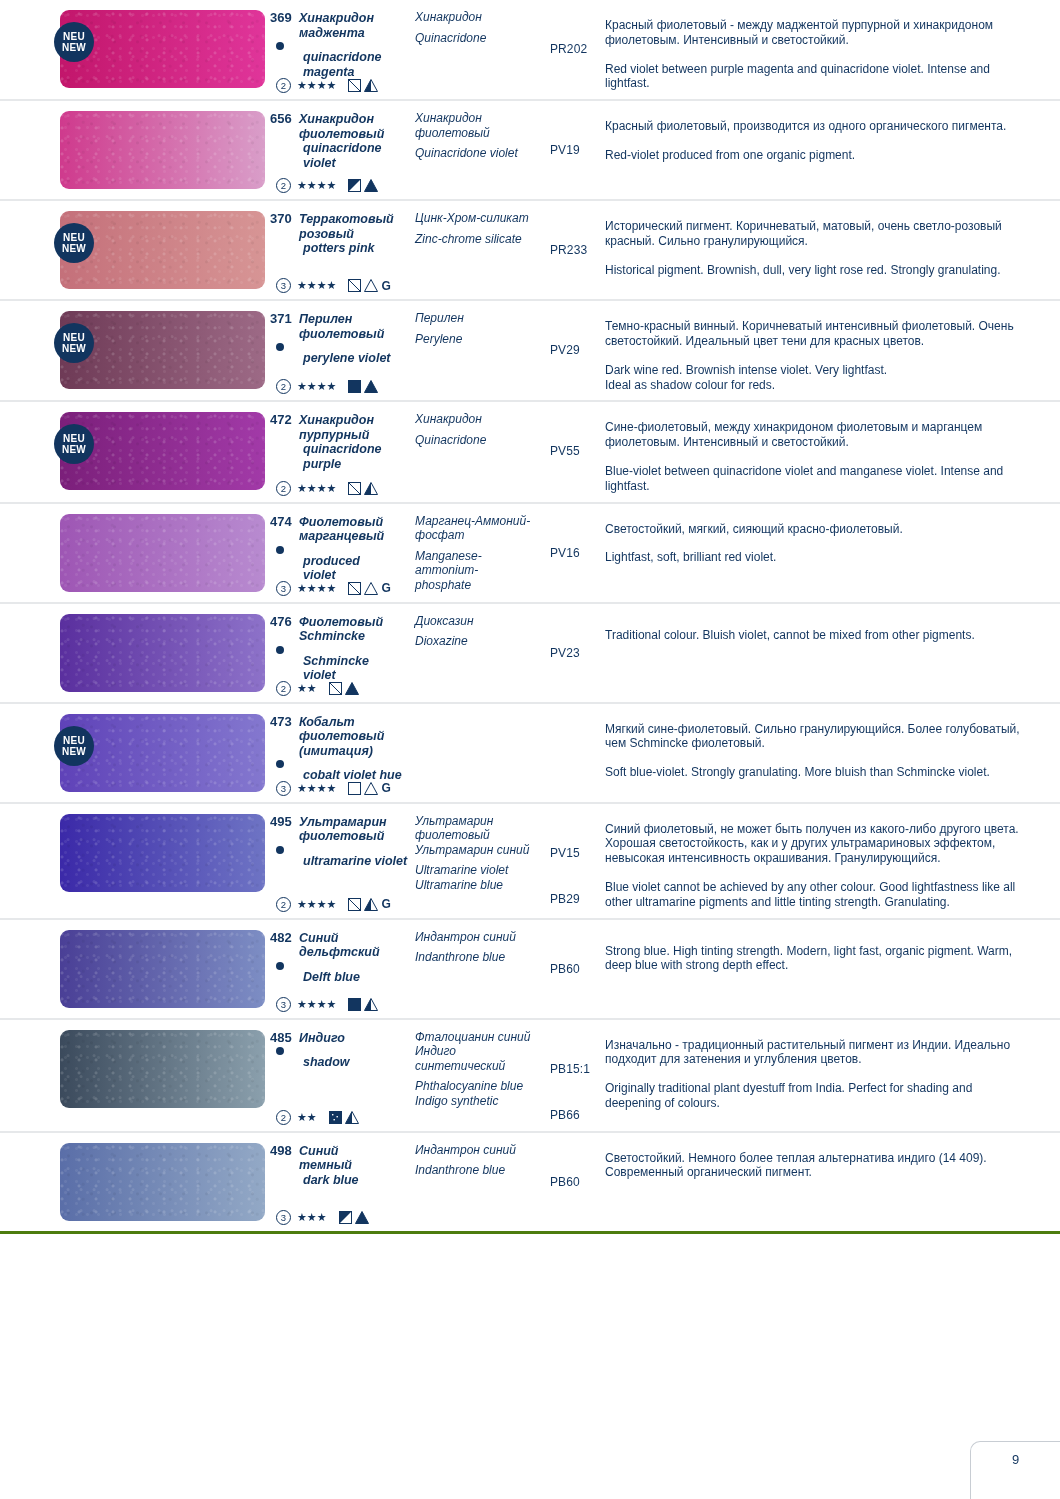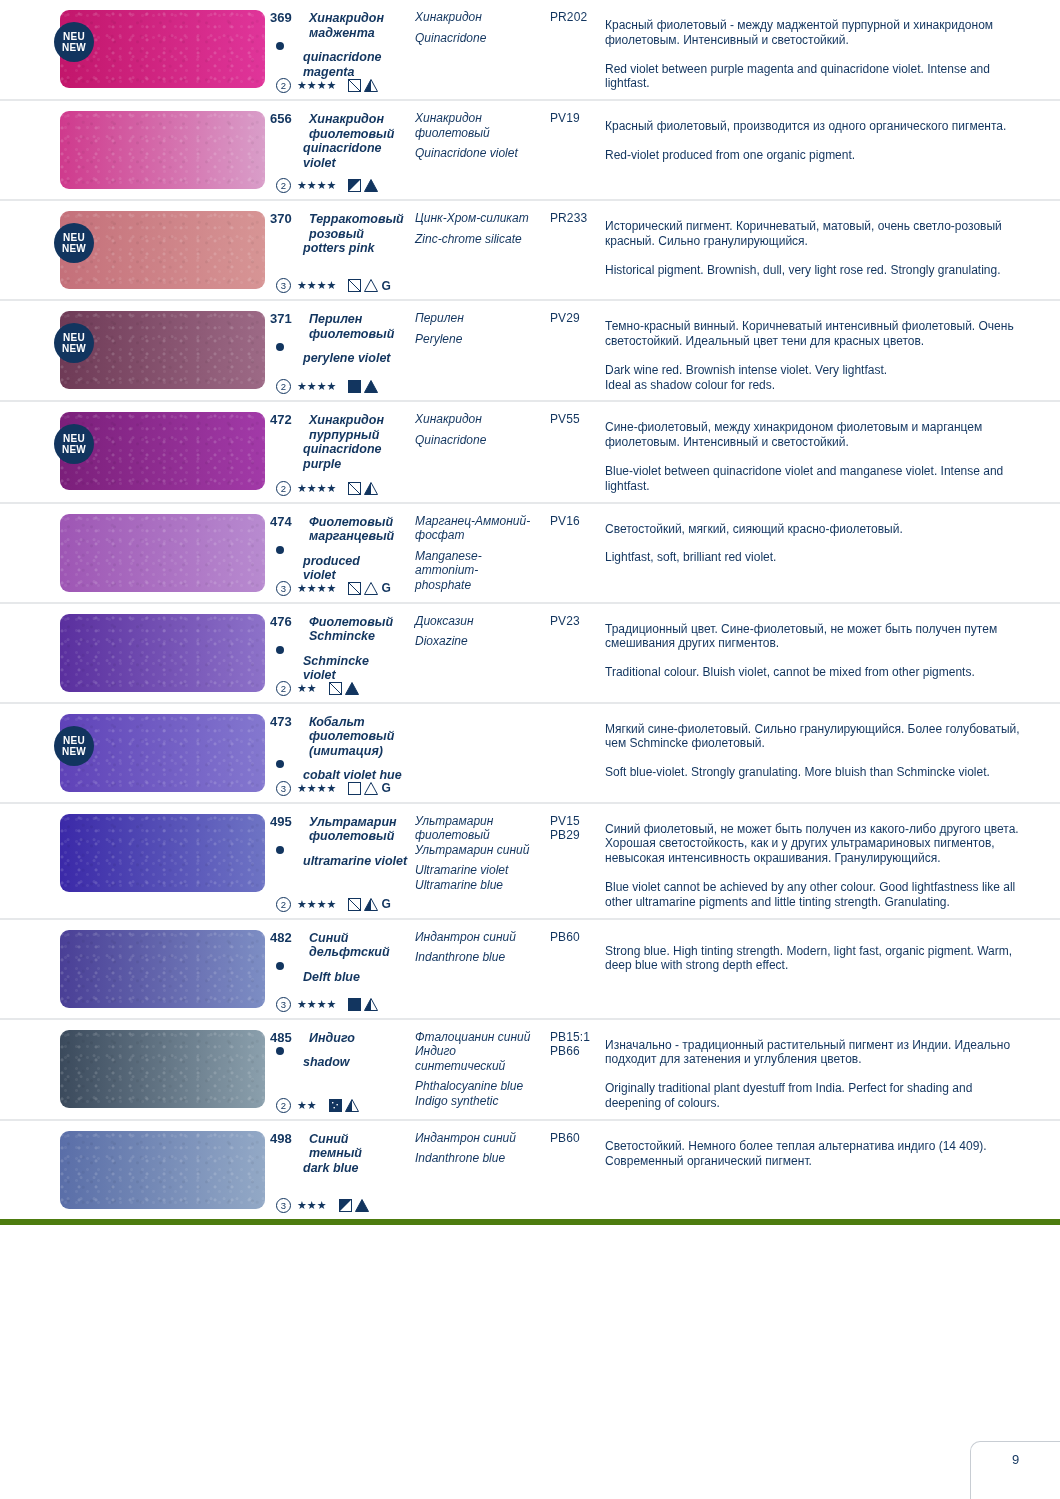--- a/index.html
+++ b/index.html
@@ -16,21 +16,21 @@
     overflow: hidden;
   }
   .rows { position: relative; }
 
   .row {
     position: relative;
     display: flex;
     border-bottom: 2px solid #e6e8ea;
     padding: 0;
   }
-  .row:last-of-type { border-bottom: 6px solid #4d7c0f; justify-content: space-between; }
+  .row:last-of-type { border-bottom: 3px solid #4d7c0f; justify-content: space-between; }
 
   
   .swcol {
     position: relative;
     width: 270px;
     flex: 0 0 270px;
     padding: 10px 0 10px 0;
   }
   .swatch {
     position: relative;
@@ -70,21 +70,21 @@
     margin-left: 32px;
   }
 
   
   .namecol {
     width: 145px;
     flex: 0 0 145px;
     padding: 10px 4px 8px 0;
     position: relative;
   }
-  .num-line { display: flex; align-items: baseline; gap: 12px; }
+  .num-line { display: flex; align-items: baseline; gap: 2px; }
   .num {
     font-weight: bold;
     font-size: 13px;
     color: #12355f;
     min-width: 27px;
   }
   .name-ru {
     font-style: italic;
     font-weight: bold;
     font-size: 12.5px;
@@ -147,20 +147,21 @@
   .codecol {
     width: 55px;
     flex: 0 0 55px;
     padding: 10px 0 8px 0;
   }
   .code {
     font-size: 12px;
     color: #12355f;
     line-height: 14.5px;
     letter-spacing: .1px;
+    margin-top: 32px;
   }
 
   
   .desccol {
     flex: 1 1 auto;
     padding: 10px 35px 8px 0;
   }
   .desc-ru, .desc-en {
     font-size: 12px;
     color: #12355f;
@@ -605,21 +606,20 @@
       <div class="pig-ru">Диоксазин</div>
       <div class="spacer-sm"></div>
           <div class="pig-en">Dioxazine</div>
     </div>
 
     <div class="codecol">
       <div class="code">PV23</div>
     </div>
 
     <div class="desccol">
-      <div class="desc-ru">Традиционный цвет. Сине-фиолетовый, не может быть получен путем смешивания других пигментов.</div>
       <div class="spacer-sm"></div>
       <div class="desc-en">Traditional colour. Bluish violet, cannot be mixed from other pigments.</div>
     </div>
   </div>
       <div class="row">
     <div class="swcol">
       <div class="badge-new">
           <span>NEU</span>
           <span>NEW</span>
         </div>
@@ -727,21 +727,21 @@
           <div class="pig-en">Ultramarine violet</div>
           <div class="pig-en">Ultramarine blue</div>
     </div>
 
     <div class="codecol">
       <div class="code">PV15</div>
           <div class="code">PB29</div>
     </div>
 
     <div class="desccol">
-      <div class="desc-ru">Синий фиолетовый, не может быть получен из какого-либо другого цвета. Хорошая светостойкость, как и у других ультрамариновых пигментов, невысокая интенсивность окрашивания. Гранулирующийся.</div>
+      <div class="desc-ru">Синий фиолетовый, не может быть получен из какого-либо другого цвета. Хорошая светостойкость, как и у других ультрамариновых эффектом, невысокая интенсивность окрашивания. Гранулирующийся.</div>
       <div class="spacer-sm"></div>
       <div class="desc-en">Blue violet cannot be achieved by any other colour. Good lightfastness like all other ultramarine pigments and little tinting strength. Granulating.</div>
     </div>
   </div>
       <div class="row">
     <div class="swcol">
 
       <div class="swatch" style="background:linear-gradient(90deg, #4a3f96 0%, #7d8ec4 100%);">
         <div class="grain"></div>
       </div>

